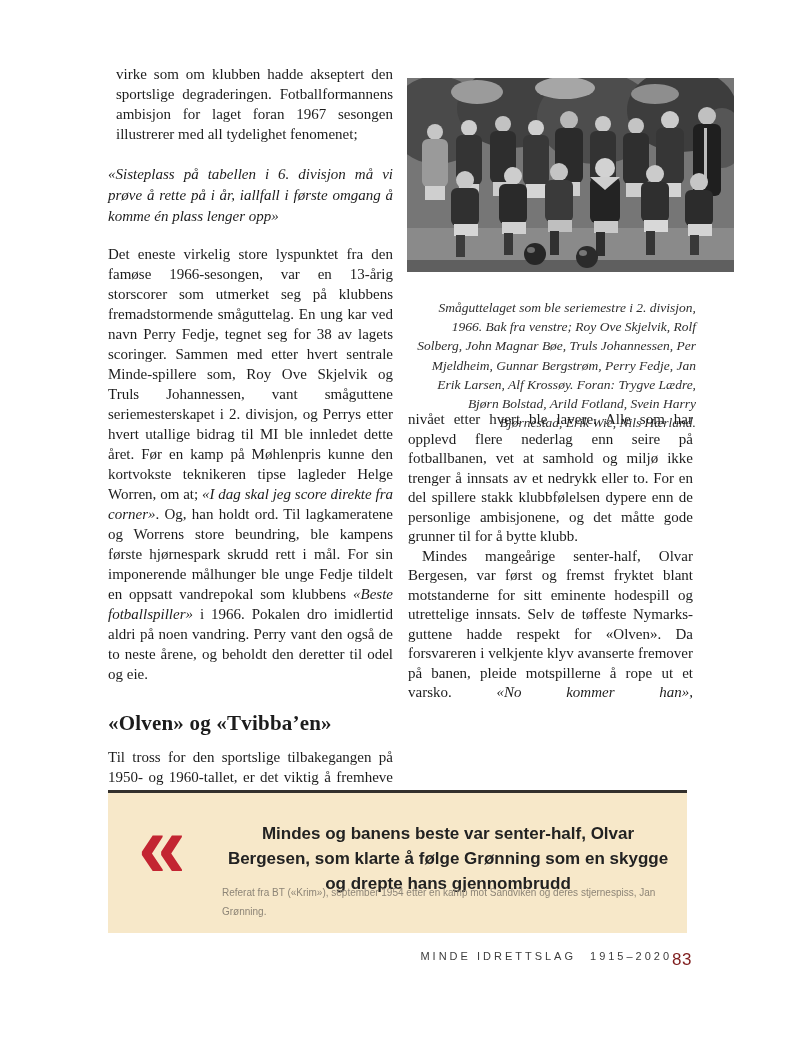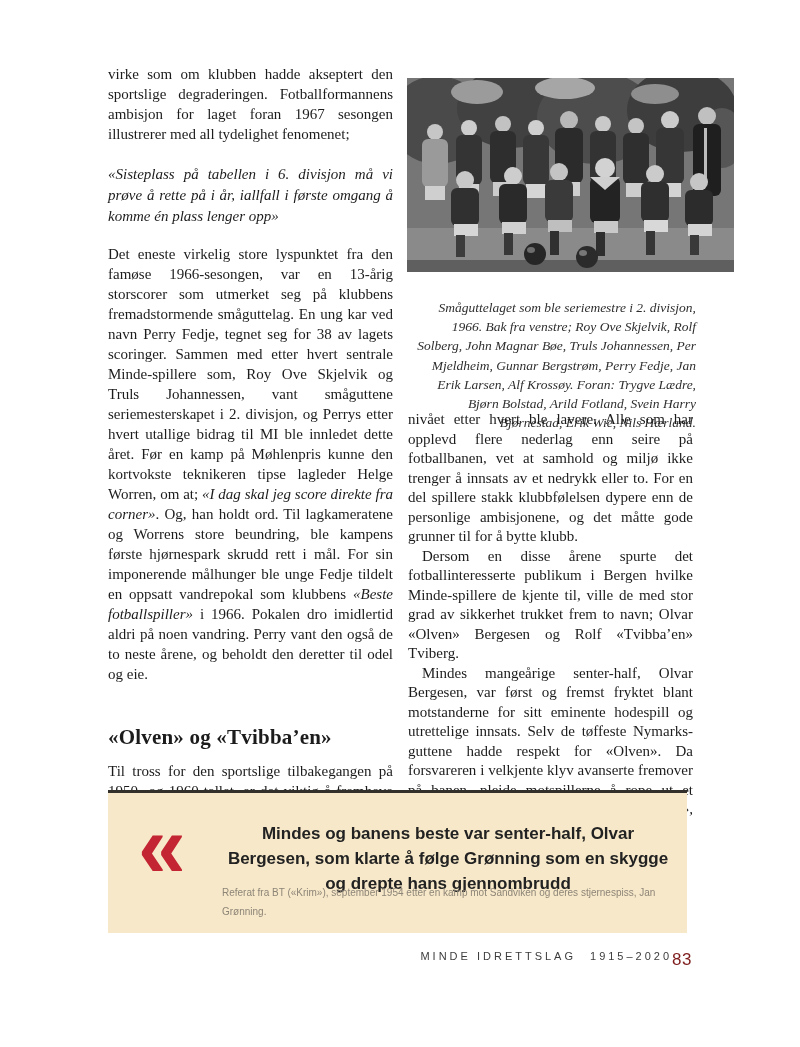--- a/index.html
+++ b/index.html
@@ -4,28 +4,28 @@
 <style>
   html,body{margin:0;padding:0;}
   body{
     width:800px;height:1047px;position:relative;background:#ffffff;
     font-family:"Liberation Serif", serif;color:#1c1c1c;overflow:hidden;
   }
   .col{position:absolute;text-align:justify;font-size:15px;}
   .left-col{left:108px;top:64px;width:285px;line-height:20px;}
   .right-col{left:408px;top:410px;width:285px;line-height:19.5px;}
   p{margin:0;}
-  .p-gap1{margin-bottom:20px;}
+  .p-gap1{margin-bottom:20px;margin-left:8px;}
   .quote-block{font-style:italic;margin-bottom:17px;line-height:21px;}
   .it{font-style:italic;}
   .indent{text-indent:14px;}
   .justify-last{text-align-last:justify;}
   .section-heading{
     font-weight:bold;font-size:21px;line-height:26px;text-align:left;
-    margin-top:40px;margin-bottom:11px;letter-spacing:.2px;
+    margin-top:26px;margin-bottom:11px;letter-spacing:.2px;
   }
   .photo-wrap{position:absolute;left:407px;top:78px;width:327px;height:194px;overflow:hidden;}
   .photo-wrap svg{display:block;}
   .caption{
     position:absolute;left:406px;top:298px;width:290px;
     font-style:italic;font-size:13.5px;line-height:19.2px;color:#2e2e2e;text-align:right;
   }
   .pullquote{
     position:absolute;left:108px;top:790px;width:579px;height:143px;
     background:#f7e8c9;border-top:3px solid #33302c;box-sizing:border-box;
@@ -144,21 +144,20 @@
       <ellipse cx="124" cy="172" rx="4" ry="3" fill="#6e6e6e"></ellipse>
     <circle cx="180" cy="179" r="11" fill="#2b2b2b"></circle>
       <ellipse cx="176" cy="175" rx="4" ry="3" fill="#777777"></ellipse>
   </svg>
 </div>
 
 <div class="caption">Småguttelaget som ble seriemestre i 2. divisjon, 1966. Bak fra venstre; Roy Ove Skjelvik, Rolf Solberg, John Magnar Bøe, Truls Johannessen, Per Mjeldheim, Gunnar Bergstrøm, Perry Fedje, Jan Erik Larsen, Alf Krossøy. Foran: Trygve Lædre, Bjørn Bolstad, Arild Fotland, Svein Harry Bjørnestad, Erik Wie, Nils Hærland.</div>
 
 <div class="col right-col">
   <p>nivået etter hvert ble lavere. Alle som har opplevd flere nederlag enn seire på fotballbanen, vet at samhold og miljø ikke trenger å innsats av et nedrykk eller to. For en del spillere stakk klubbfølelsen dypere enn de personlige ambisjonene, og det måtte gode grunner til for å bytte klubb.</p>
-  <p class="indent">Dersom en disse årene spurte det fotballinteresserte publikum i Bergen hvilke Minde-spillere de kjente til, ville de med stor grad av sikkerhet trukket frem to navn; Olvar «Olven» Bergesen og Rolf «Tvibba’en» Tviberg.</p>
   <p class="indent justify-last"><span>Mindes mangeårige senter-half, Olvar Bergesen, var først og fremst fryktet blant motstanderne for sitt eminente hodespill og utrettelige innsats. Selv de tøffeste Nymarks-guttene hadde respekt for «Olven». Da forsvareren i velkjente klyv avanserte fremover på banen, pleide motspillerne å rope ut et varsko. </span><span class="it">«No kommer han»,</span></p>
 </div>
 
 <div class="pullquote">
   <span class="guillemet">«</span>
   <div class="pq-text">Mindes og banens beste var senter-half, Olvar Bergesen, som klarte å følge Grønning som en skygge og drepte hans gjennombrudd</div>
   <div class="pq-attr">Referat fra BT («Krim»), september 1954 etter en kamp mot Sandviken og deres stjernespiss, Jan Grønning.</div>
 </div>
 
 <div class="footer">

